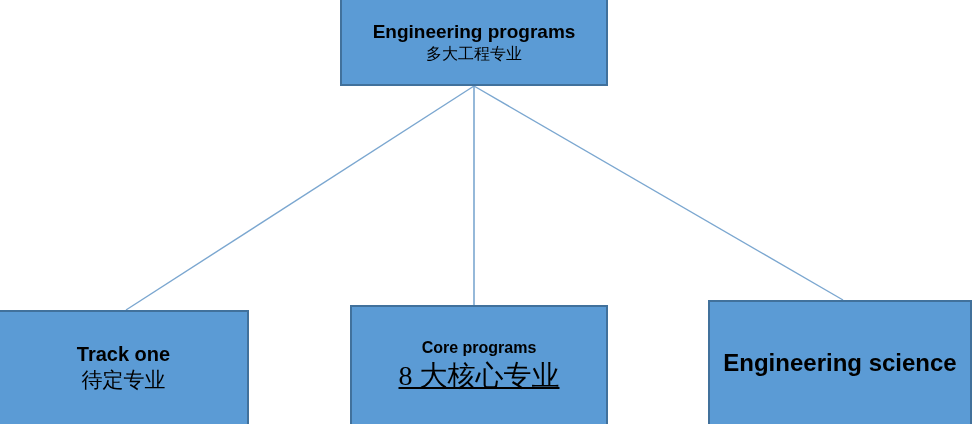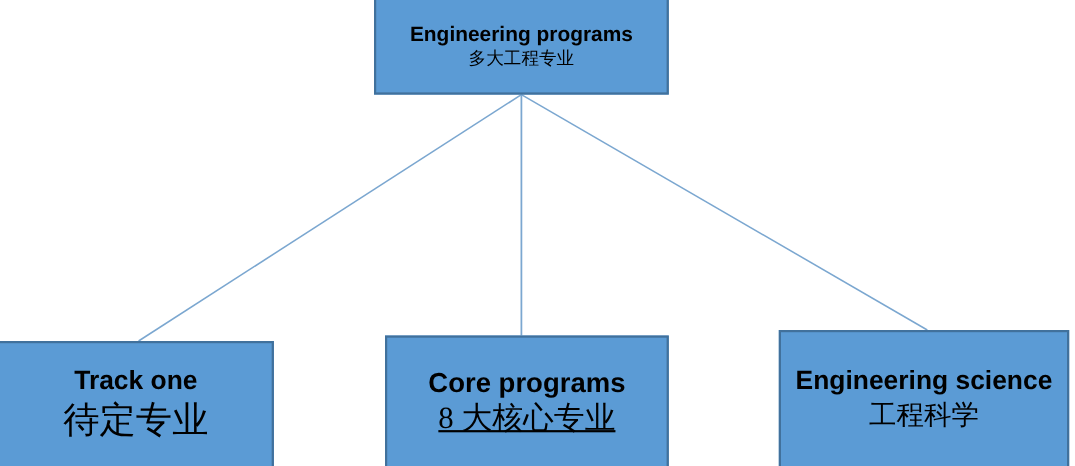--- a/index.html
+++ b/index.html
@@ -58,31 +58,31 @@
   #node-root .node-line-en { font-size: 19px; }
   #node-root .node-line-zh { font-size: 16px; margin-top: 3px; }
 
   
   #node-track-one {
     left: -2px;
     top: 310px;
     width: 251px;
     height: 116px;
   }
-  #node-track-one .node-line-en { font-size: 24px; }
-  #node-track-one .node-line-zh { font-size: 33px; margin-top: 4px; }
+  #node-track-one .node-line-en { font-size: 20px; }
+  #node-track-one .node-line-zh { font-size: 21px; margin-top: 4px; }
 
   
   #node-core-programs {
     left: 350px;
     top: 305px;
     width: 258px;
     height: 121px;
   }
-  #node-core-programs .node-line-en { font-size: 25px; }
+  #node-core-programs .node-line-en { font-size: 16px; }
   #node-core-programs .node-line-zh { font-size: 28px; margin-top: 3px; text-decoration: underline; }
 
   
   #node-engineering-science {
     left: 708px;
     top: 300px;
     width: 264px;
     height: 126px;
   }
   #node-engineering-science .node-line-en { font-size: 24px; }
@@ -109,16 +109,15 @@
     <span class="node-line-zh">待定专业</span>
   </div>
 
   <div class="node-box" id="node-core-programs">
     <span class="node-line-en">Core programs</span>
     <span class="node-line-zh">8 大核心专业</span>
   </div>
 
   <div class="node-box" id="node-engineering-science">
     <span class="node-line-en">Engineering science</span>
-    <span class="node-line-zh">工程科学</span>
   </div>
 
 </div>
 
 </body></html>

